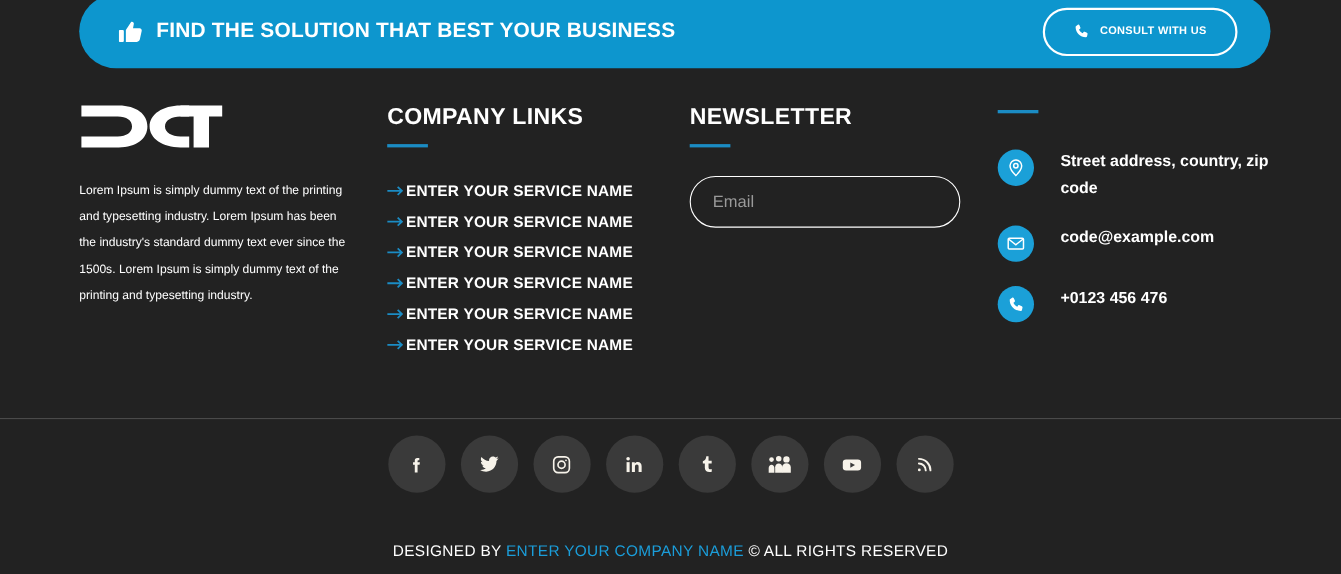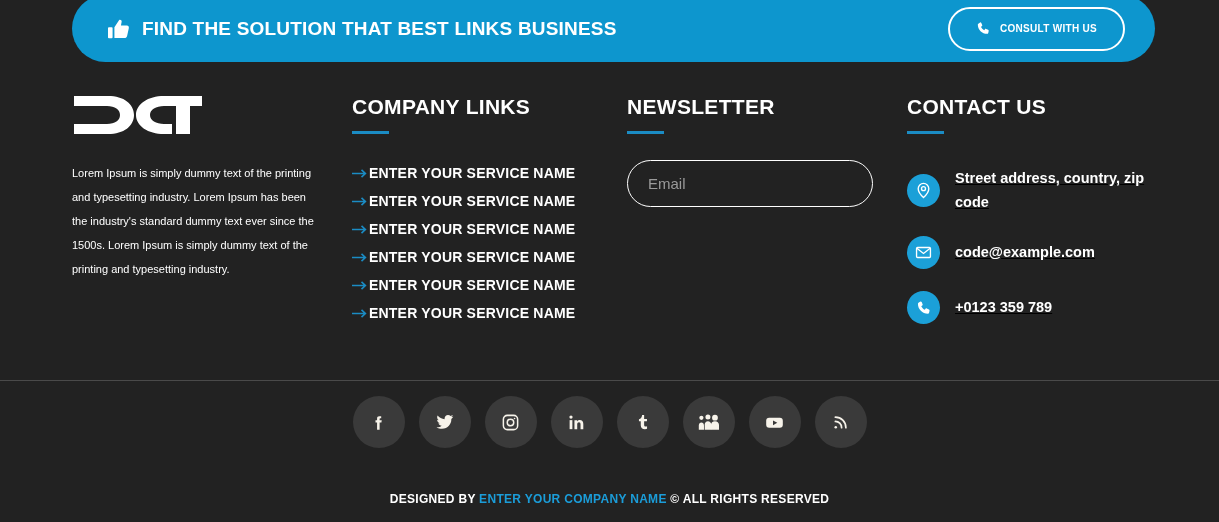--- a/index.html
+++ b/index.html
@@ -150,24 +150,23 @@
     font-size: 14px;
     font-weight: bold;
     letter-spacing: 1.3px;
     cursor: pointer;
   }
 
   
   .contact-list { margin-top: 32px; }
   .contact-item {
     display: flex;
-    align-items: center;
-    gap: 15px;
+    align-items: flex-start;
+    gap: 24px;
     margin-bottom: 21px;
-    text-decoration: underline;
   }
   .contact-badge {
     width: 33px; height: 33px;
     border-radius: 50%;
     background: #1ba0d8;
     display: flex;
     align-items: center;
     justify-content: center;
     flex: none;
     margin-top: 1px;
@@ -213,38 +212,38 @@
   .social-circle svg { display: block; }
 
   
   .copyright {
     position: absolute;
     top: 492px;
     left: 0;
     width: 1219px;
     text-align: center;
     color: #ffffff;
-    font-size: 12px;
-    font-weight: bold;
+    font-size: 14px;
+    font-weight: normal;
     letter-spacing: 0.3px;
   }
   .copyright .brand { color: #1b9dd9; }
 </style>
 </head>
 <body>
 
 <div class="cta-banner">
   <div class="cta-headline">
     <span>
       <svg class="thumb-icon" viewBox="0 0 24 24" fill="#ffffff">
         <rect x="0" y="10" width="5" height="12" rx="1"></rect>
         <path d="M7 10.2 L12.2 2.2 C13.6 1.5 15.2 2.6 14.9 4.2 L14.1 8.3 L20.6 8.3 C22.1 8.3 23.1 9.7 22.7 11.1 L20.9 19.4 C20.6 20.9 19.4 21.9 18 21.9 L7 21.9 Z"></path>
       </svg>
     </span>
-    <span class="cta-headline-text">FIND THE SOLUTION THAT BEST LINKS BUSINESS</span>
+    <span class="cta-headline-text">FIND THE SOLUTION THAT BEST YOUR BUSINESS</span>
   </div>
 
   <div class="consult-btn">
     <span>
       <svg class="phone-icon-sm" viewBox="0 0 24 24" fill="#ffffff">
         <path d="M6.6 2.2 C7.4 2 8.2 2.4 8.5 3.1 L9.9 6.3 C10.2 7 10 7.8 9.4 8.2 L7.9 9.3 C8.9 11.6 10.8 13.6 13.2 14.7 L14.3 13.2 C14.7 12.6 15.5 12.4 16.2 12.7 L19.4 14.1 C20.1 14.4 20.5 15.2 20.3 16 L19.6 19.1 C19.4 19.9 18.7 20.5 17.9 20.5 C9.6 20.5 2.9 13.8 2.9 5.5 C2.9 4.7 3.5 4 4.3 3.8 Z"></path>
       </svg>
     </span>
     <span class="consult-btn-text">CONSULT WITH US</span>
   </div>
@@ -320,21 +319,20 @@
     </ul>
   </div>
 
   <div class="col-news">
     <div class="col-heading">NEWSLETTER</div>
     <div class="heading-rule"></div>
     <input class="email-input" type="text" placeholder="Email" style="">
   </div>
 
   <div class="col-contact">
-    <div class="col-heading">CONTACT US</div>
     <div class="heading-rule"></div>
     <div class="contact-list">
 
       <div class="contact-item">
         <span class="contact-badge">
           <svg width="17" height="17" viewBox="0 0 24 24" fill="none" stroke="#ffffff" stroke-width="1.9">
             <path d="M12 22 C12 22 19.5 14.8 19.5 9.5 C19.5 5.4 16.1 2 12 2 C7.9 2 4.5 5.4 4.5 9.5 C4.5 14.8 12 22 12 22 Z"></path>
             <circle cx="12" cy="9.4" r="2.8"></circle>
           </svg>
         </span>
@@ -350,21 +348,21 @@
         </span>
         <span class="contact-text">code@example.com</span>
       </div>
 
       <div class="contact-item">
         <span class="contact-badge">
           <svg width="16" height="16" viewBox="0 0 24 24" fill="#ffffff">
             <path d="M6.6 2.2 C7.4 2 8.2 2.4 8.5 3.1 L9.9 6.3 C10.2 7 10 7.8 9.4 8.2 L7.9 9.3 C8.9 11.6 10.8 13.6 13.2 14.7 L14.3 13.2 C14.7 12.6 15.5 12.4 16.2 12.7 L19.4 14.1 C20.1 14.4 20.5 15.2 20.3 16 L19.6 19.1 C19.4 19.9 18.7 20.5 17.9 20.5 C9.6 20.5 2.9 13.8 2.9 5.5 C2.9 4.7 3.5 4 4.3 3.8 Z"></path>
           </svg>
         </span>
-        <span class="contact-text">+0123 359 789</span>
+        <span class="contact-text">+0123 456 476</span>
       </div>
 
     </div>
   </div>
 </div>
 
 <div class="divider"></div>
 
 <div class="social-row">
 

